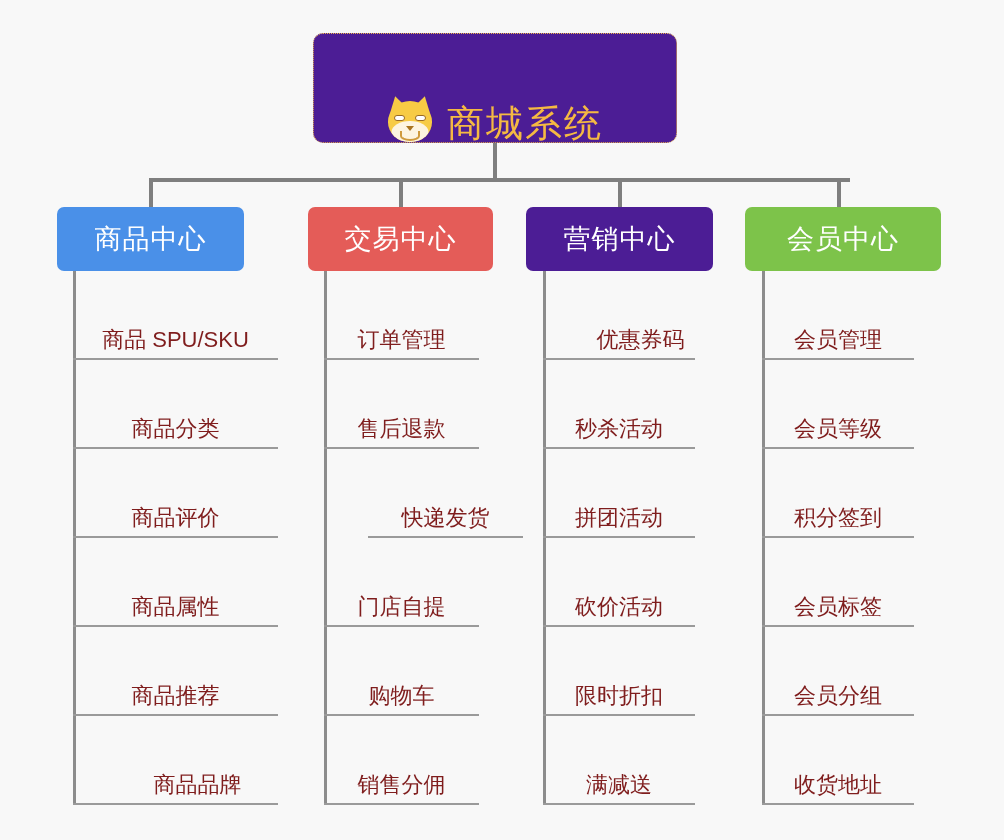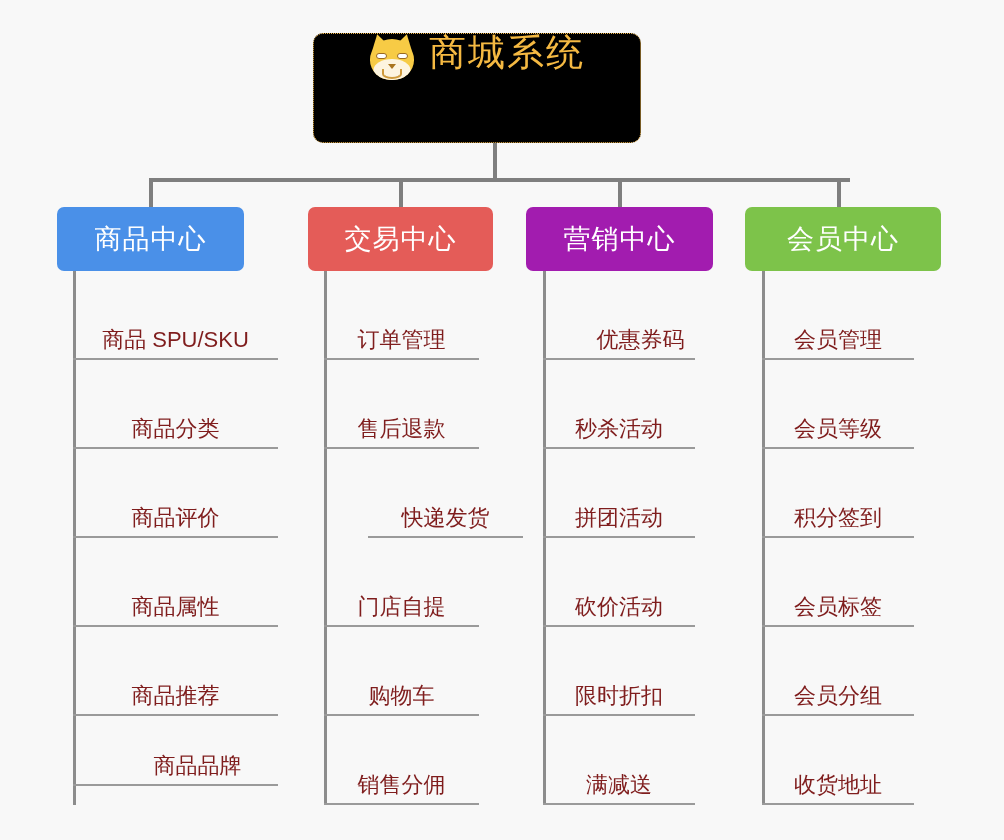--- a/index.html
+++ b/index.html
@@ -18,28 +18,28 @@
     position: relative;
     width: 1004px;
     height: 840px;
   }
 
   
   .root-node {
     position: absolute;
     left: 313px;
     top: 33px;
-    width: 328px;
+    width: 364px;
     height: 110px;
     box-sizing: border-box;
-    background: #000000;
+    background: #4c1d95;
     border: 1px dotted #f0b64a;
     border-radius: 10px;
     display: flex;
-    align-items: flex-start;
+    align-items: flex-end;
     justify-content: center;
     gap: 14px;
   }
   .root-title {
     font-size: 37px;
     color: #f5b942;
     letter-spacing: 2px;
     line-height: 1;
     white-space: nowrap;
   }
@@ -214,21 +214,21 @@
         </div>
         <div class="leaf-item" style="top: 178px; left: 0px; width: 205px;">
           <span class="leaf-label">商品评价</span>
         </div>
         <div class="leaf-item" style="top: 267px; left: 0px; width: 205px;">
           <span class="leaf-label">商品属性</span>
         </div>
         <div class="leaf-item" style="top: 356px; left: 0px; width: 205px;">
           <span class="leaf-label">商品推荐</span>
         </div>
-        <div class="leaf-item" style="top: 426px; left: 0px; width: 205px; padding-left: 44px;">
+        <div class="leaf-item" style="top: 445px; left: 0px; width: 205px; padding-left: 44px;">
           <span class="leaf-label">商品品牌</span>
         </div>
       </div>
       <div class="cat-box" style="left: 308px; width: 185px; background: rgb(228, 92, 88);">
         <div class="cat-label">交易中心</div>
       </div>
       <div class="leaf-col" style="left: 324px; height: 600px; width: 155px;">
         <div class="leaf-spine" style="height: 534px;"></div>
         <div class="leaf-item" style="top: 0px; left: 0px; width: 155px;">
           <span class="leaf-label">订单管理</span>
@@ -242,21 +242,21 @@
         <div class="leaf-item" style="top: 267px; left: 0px; width: 155px;">
           <span class="leaf-label">门店自提</span>
         </div>
         <div class="leaf-item" style="top: 445px; left: 0px; width: 155px;">
           <span class="leaf-label">销售分佣</span>
         </div>
         <div class="leaf-item" style="top: 356px; left: 0px; width: 155px;">
           <span class="leaf-label">购物车</span>
         </div>
       </div>
-      <div class="cat-box" style="left: 526px; width: 187px; background: #a21caf;">
+      <div class="cat-box" style="left: 526px; width: 187px; background: #4c1d95;">
         <div class="cat-label">营销中心</div>
       </div>
       <div class="leaf-col" style="left: 543px; height: 534px; width: 152px;">
         <div class="leaf-spine" style="height: 534px;"></div>
         <div class="leaf-item" style="top: 0px; left: 0px; width: 152px; padding-left: 43px;">
           <span class="leaf-label">优惠券码</span>
         </div>
         <div class="leaf-item" style="top: 89px; left: 0px; width: 152px;">
           <span class="leaf-label">秒杀活动</span>
         </div>

